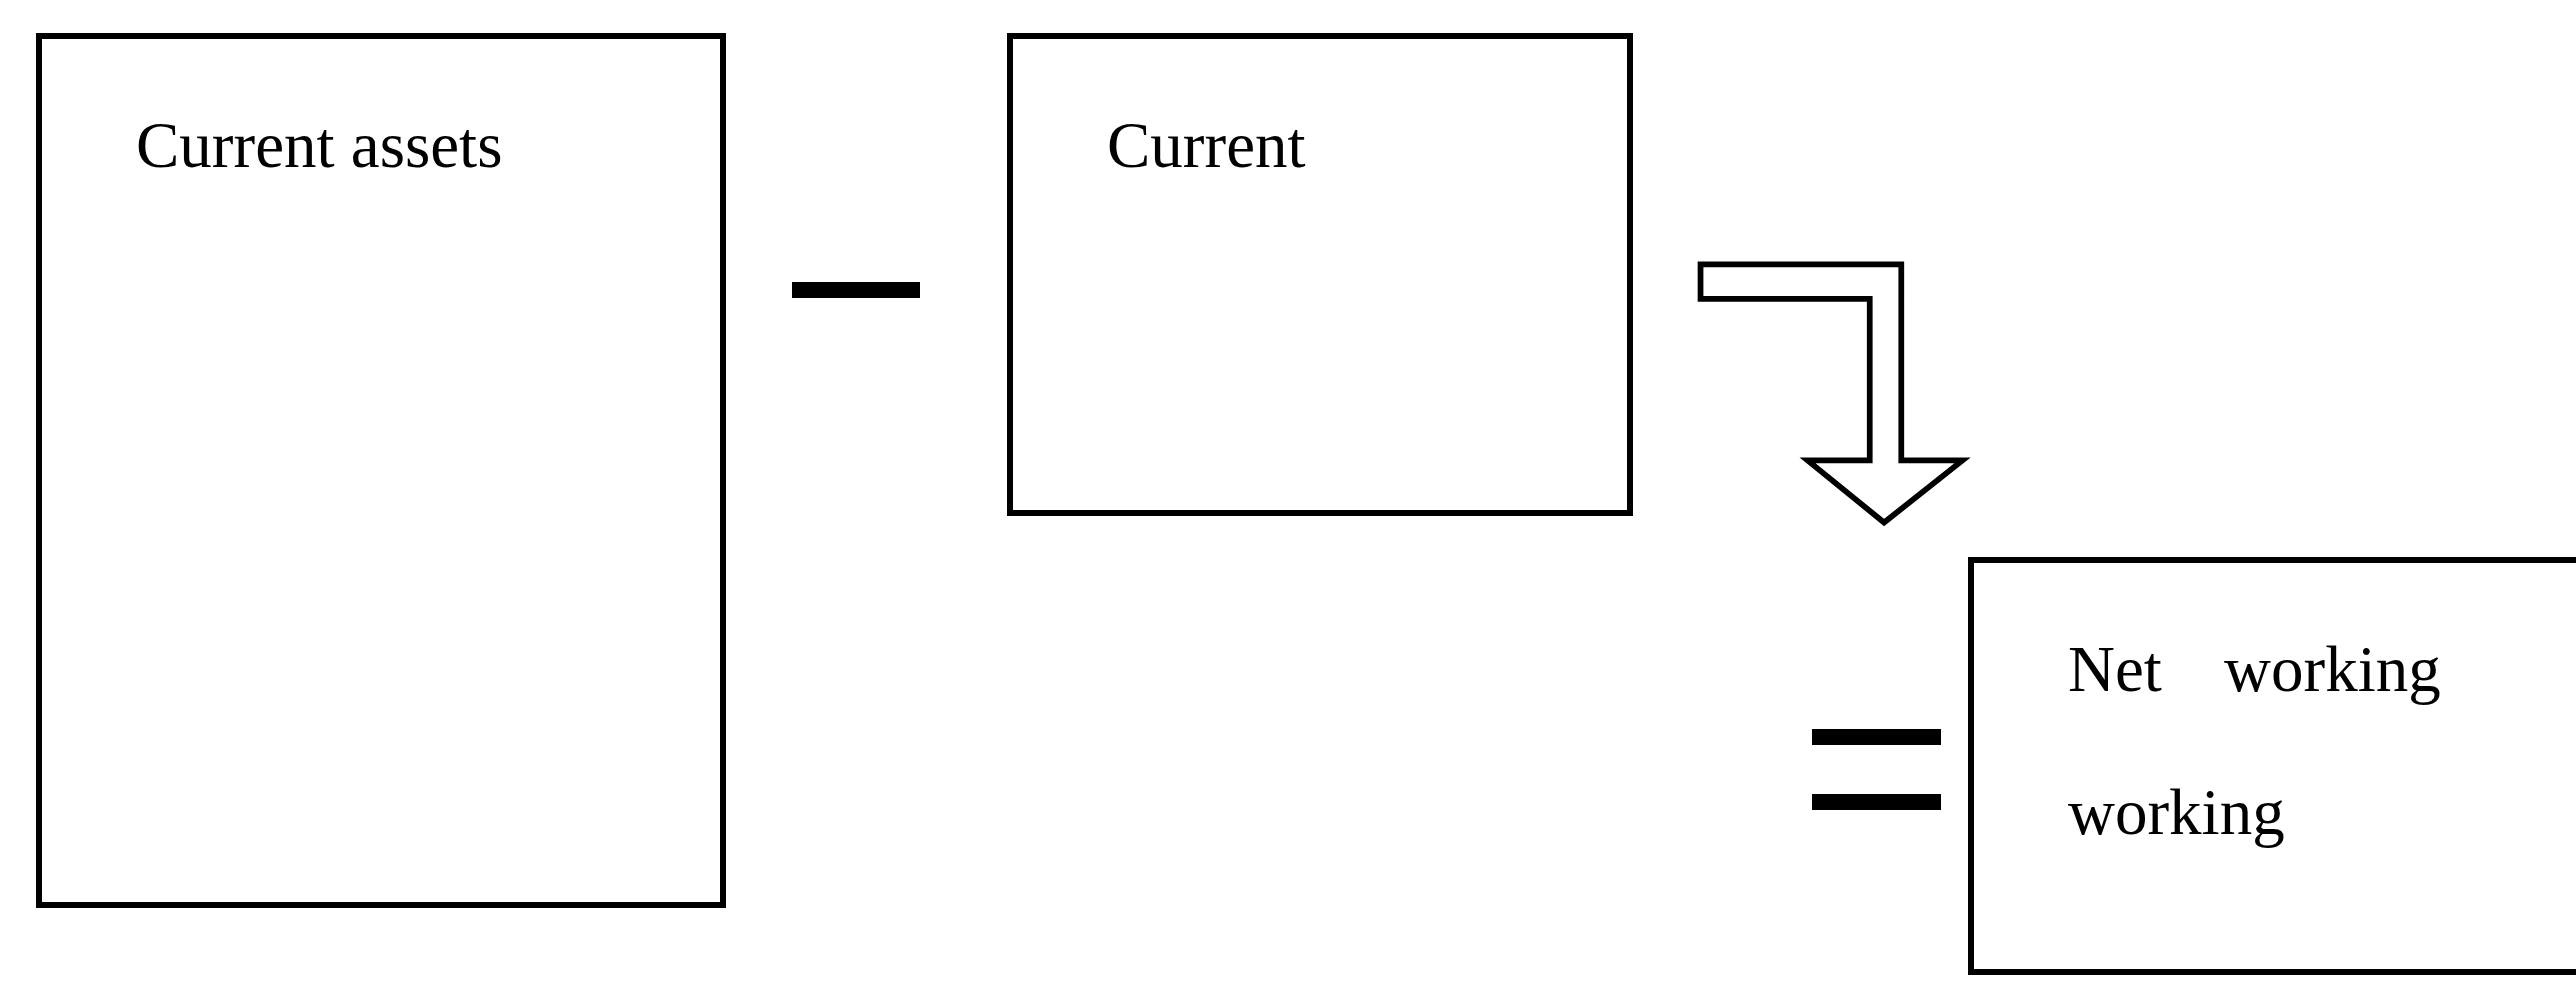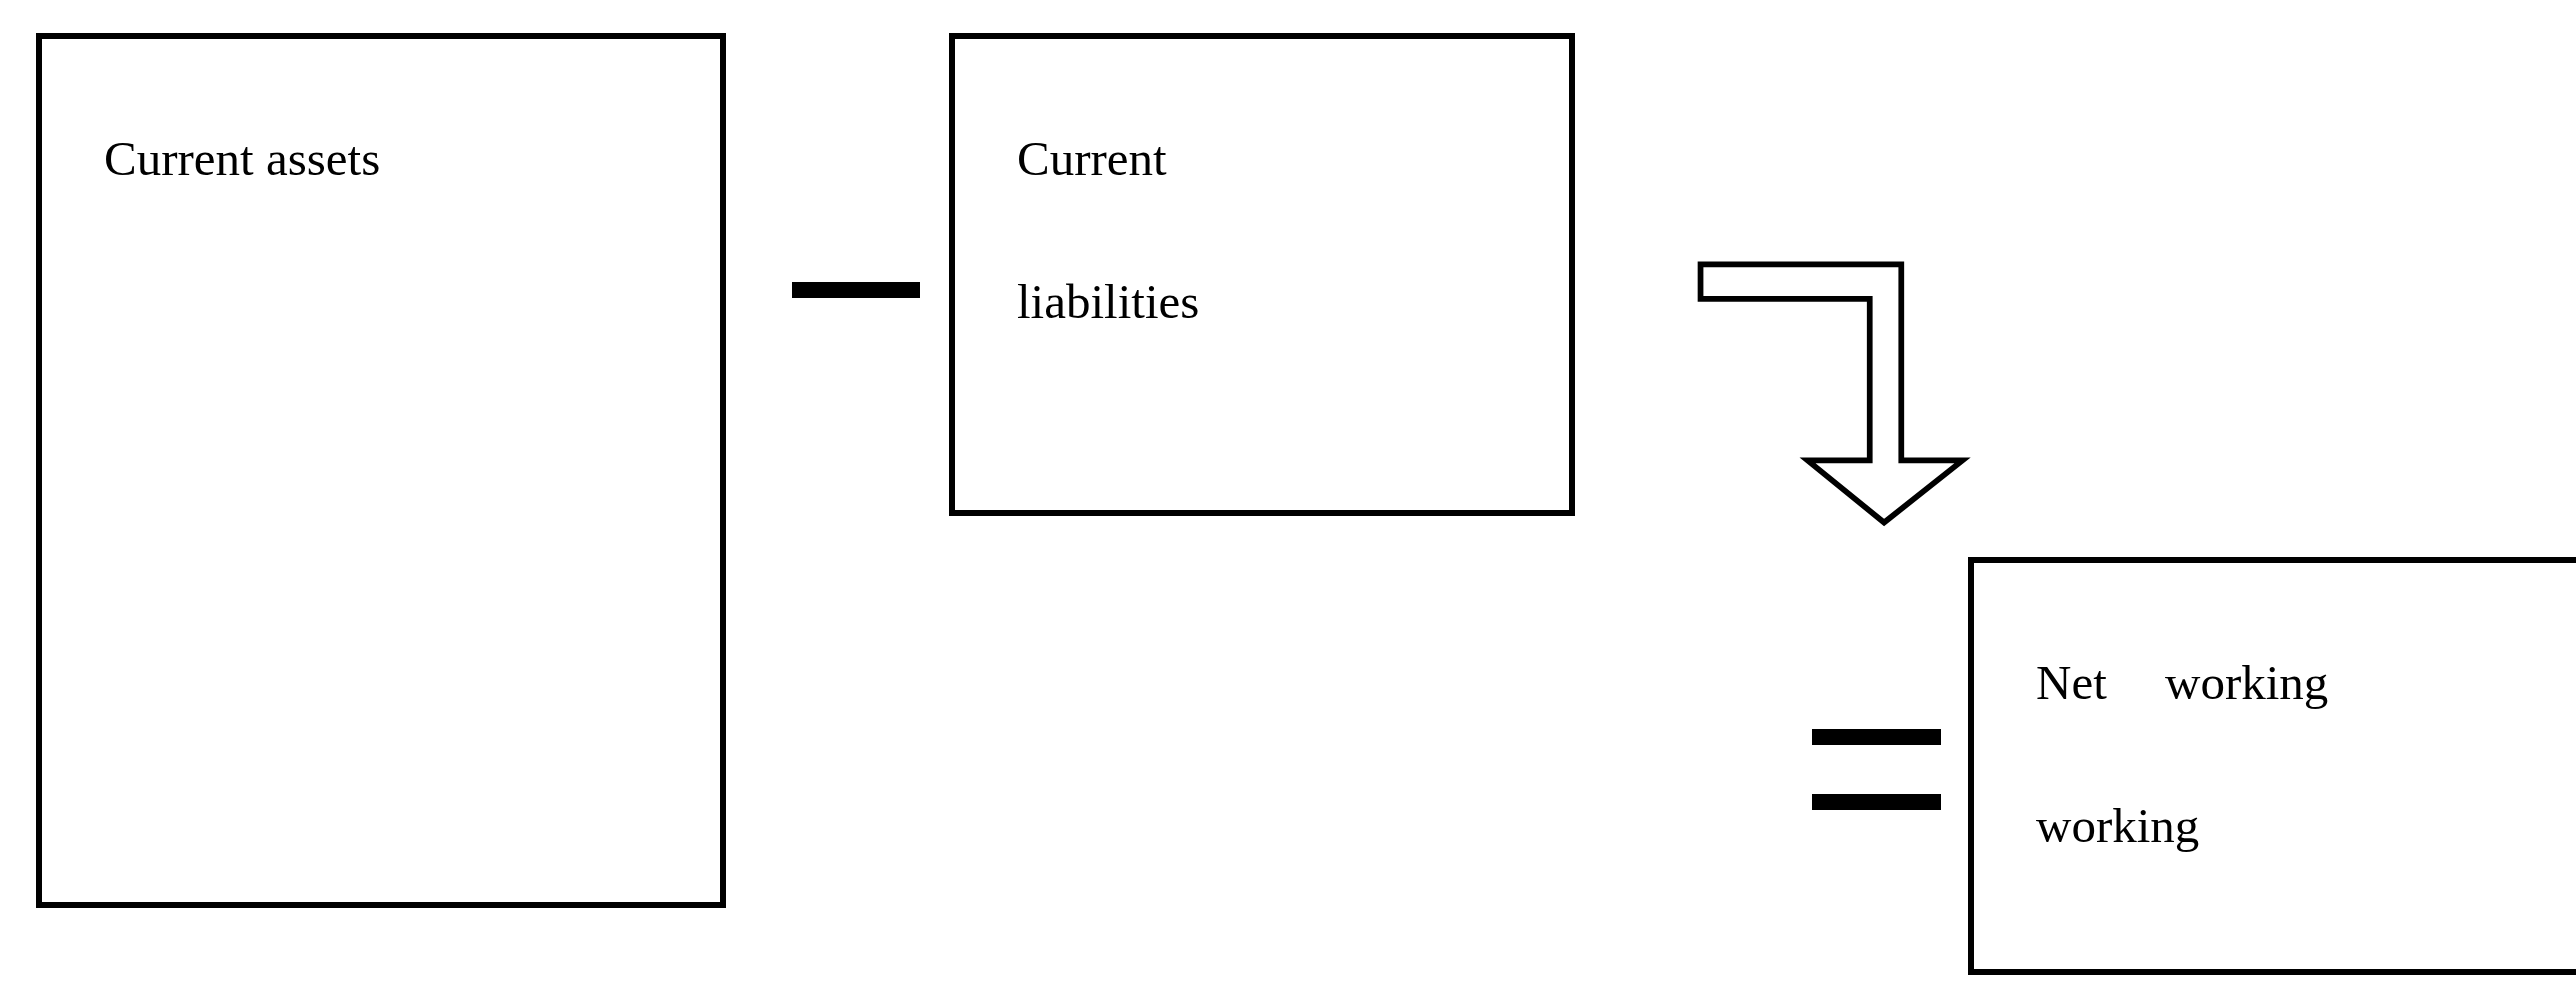--- a/index.html
+++ b/index.html
@@ -20,32 +20,33 @@
     position: absolute;
     box-sizing: border-box;
     border: 6.7px solid #000000;
     background: #ffffff;
   }
   .box-current-assets {
     left: 36px;  top: 33px;
     width: 690px; height: 875px;
   }
   .box-current-liabilities {
-    left: 949px; top: 33px;
+    left: 1007px; top: 33px;
     width: 626px; height: 483px;
   }
   .box-net-working-capital {
     left: 1968px; top: 557px;
     width: 684px; height: 418px;
   }
   .box-text {
-    padding: 48px 17px 0 62px;
-    font-size: 49px;
+    padding: 35px 17px 0 62px;
+    font-size: 65px;
     line-height: 143px;
     white-space: nowrap;
+    margin-left: 32px;
   }
   .justified-line {
     word-spacing: 46px;
   }
   .op-bar {
     position: absolute;
     background: #000000;
   }
   .minus-bar {
     left: 792px; top: 282px;
@@ -72,21 +73,20 @@
 
   <div class="box box-current-assets">
     <div class="box-text">Current assets</div>
   </div>
 
   <div class="op-bar minus-bar"></div>
 
   <div class="box box-current-liabilities">
     <div class="box-text">
       <div>Current</div>
-      <div>liabilities</div>
     </div>
   </div>
 
   <svg class="elbow-arrow" viewBox="1765 264 300 295" xmlns="http://www.w3.org/2000/svg">
     <path d="M 1778,277
              L 1988,277
              L 1988,482
              L 2052,482
              L 1970,547
              L 1890,482

